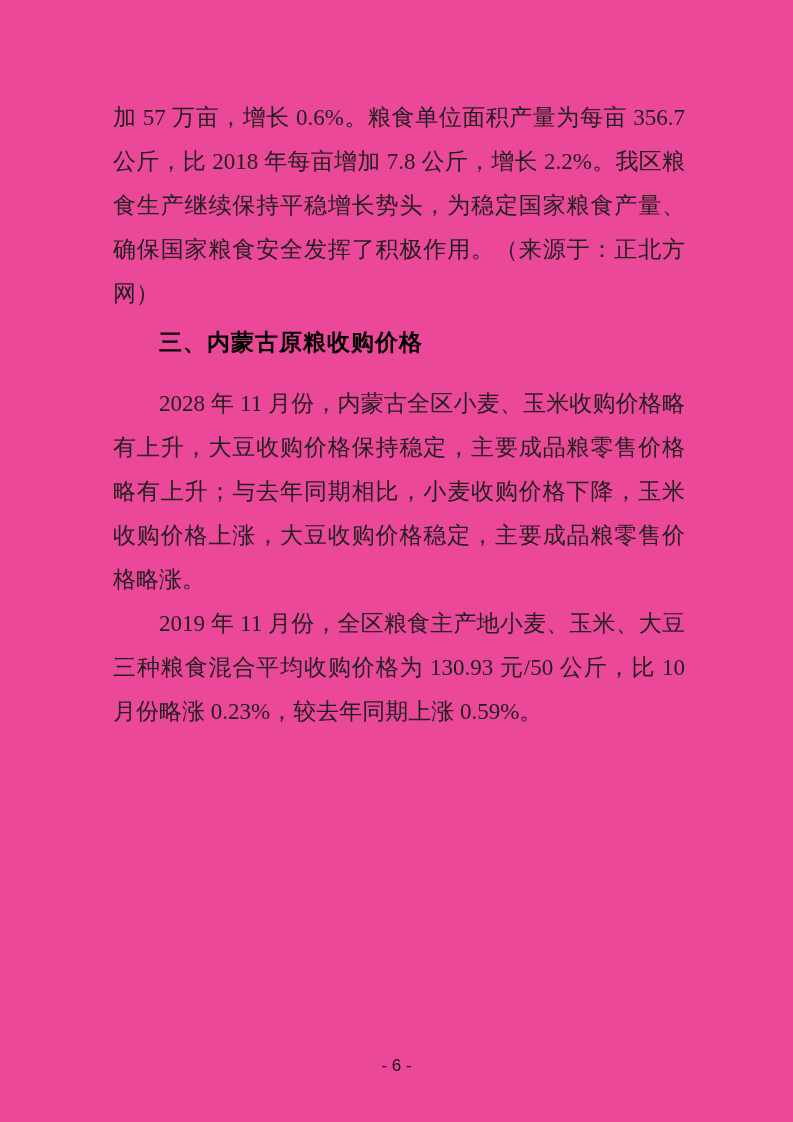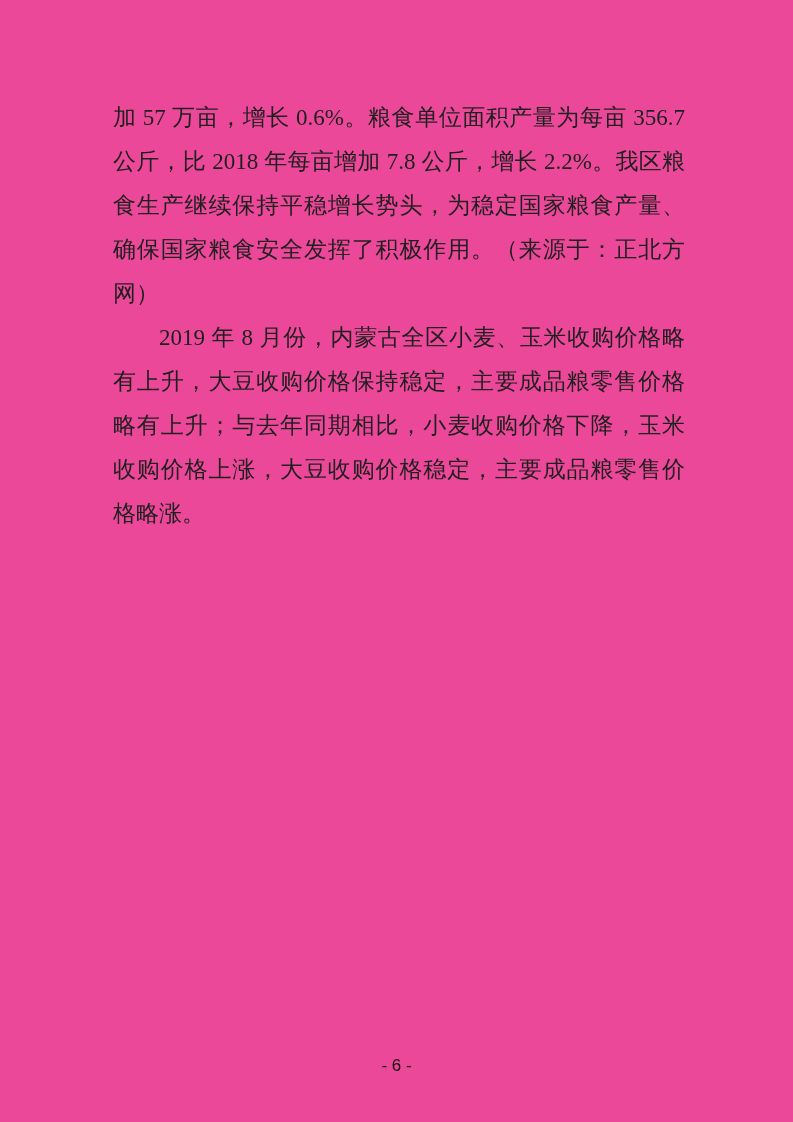--- a/index.html
+++ b/index.html
@@ -55,18 +55,20 @@
     color: #111111;
     font-family: "Liberation Sans", sans-serif;
   }
 </style>
 </head>
 <body>
 
 <div class="doc-page">
   <div class="doc-content">
     <p class="para">加 57 万亩，增长 0.6%。粮食单位面积产量为每亩 356.7 公斤，比 2018 年每亩增加 7.8 公斤，增长 2.2%。我区粮食生产继续保持平稳增长势头，为稳定国家粮食产量、确保国家粮食安全发挥了积极作用。（来源于：正北方网）</p>
-    <p class="para indent">2019 年 8 月份，内蒙古全区小麦、玉米收购价格略有上升，大豆收购价格保持稳定，主要成品粮零售价格略有上升；与去年同期相比，小麦收购价格下降，玉米收购价格上涨，大豆收购价格稳定，主要成品粮零售价格略涨。</p>
+    <h2 class="heading">三、内蒙古原粮收购价格</h2>
+    <p class="para indent">2028 年 11 月份，内蒙古全区小麦、玉米收购价格略有上升，大豆收购价格保持稳定，主要成品粮零售价格略有上升；与去年同期相比，小麦收购价格下降，玉米收购价格上涨，大豆收购价格稳定，主要成品粮零售价格略涨。</p>
+    <p class="para indent">2019 年 11 月份，全区粮食主产地小麦、玉米、大豆三种粮食混合平均收购价格为 130.93 元/50 公斤，比 10 月份略涨 0.23%，较去年同期上涨 0.59%。</p>
   </div>
   <div class="doc-footer">
     <span class="page-num">- 6 -</span>
   </div>
 </div>
 
 </body></html>

